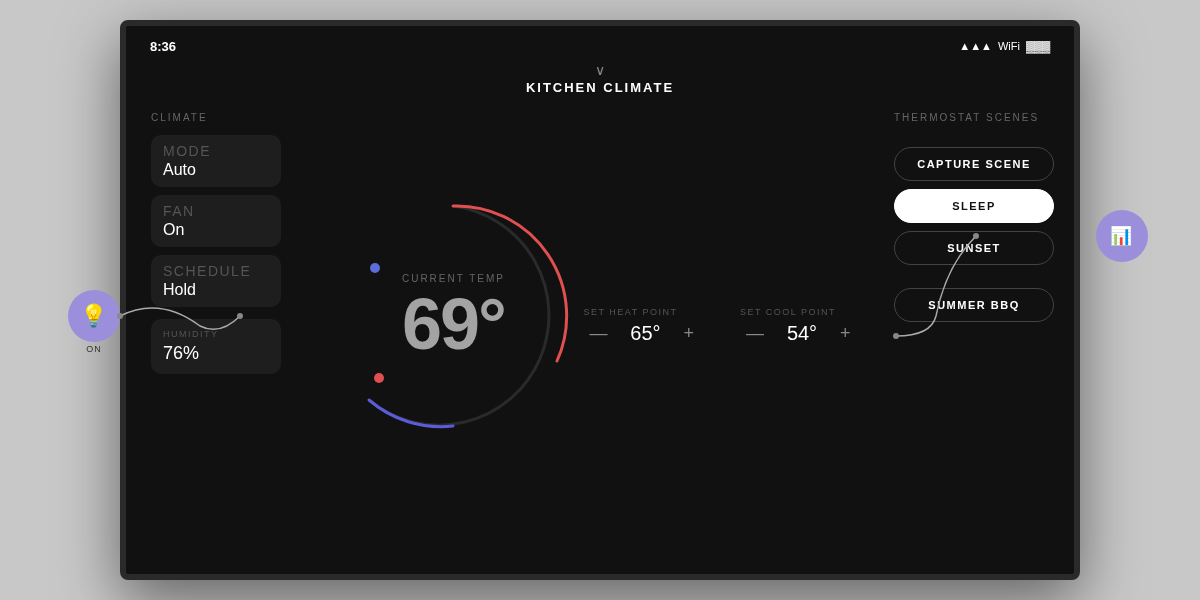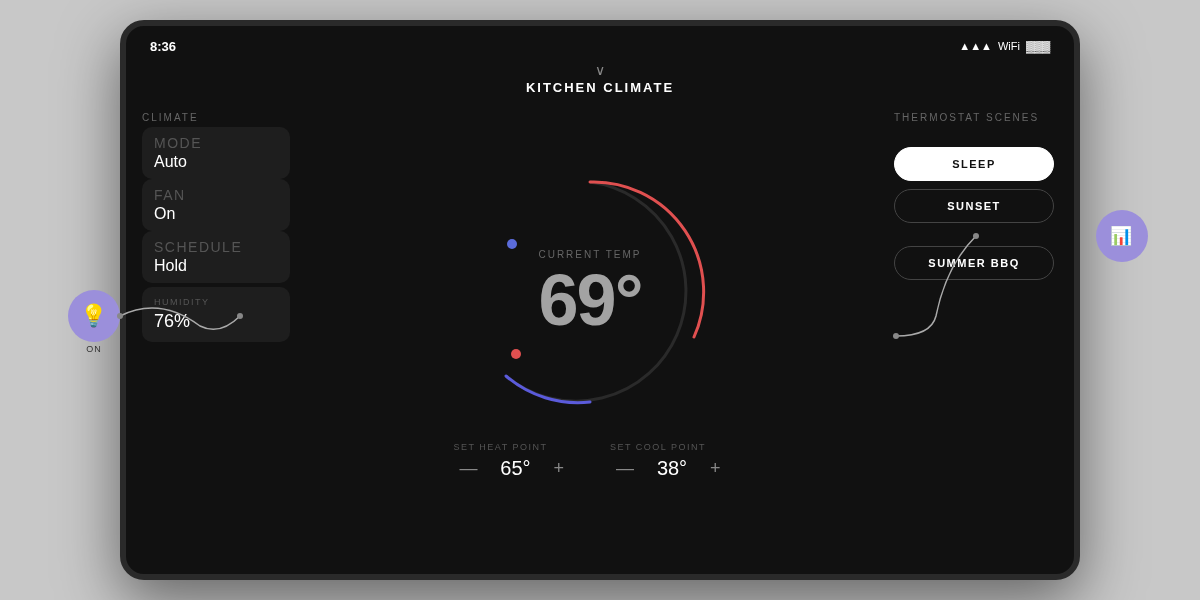--- a/index.html
+++ b/index.html
@@ -11,21 +11,21 @@
       align-items: center;
       justify-content: center;
       font-family: -apple-system, BlinkMacSystemFont, 'Helvetica Neue', Arial, sans-serif;
       overflow: hidden;
     }
 
     .tablet-frame {
       width: 960px;
       height: 560px;
       background: #111;
-      border-radius: 24px;
+      border-radius: 8px;
       border: 6px solid #2a2a2a;
       position: relative;
       overflow: hidden;
       box-shadow: 0 20px 60px rgba(0,0,0,0.5);
     }
 
     
     .status-bar {
       position: absolute;
       top: 8px;
@@ -83,24 +83,24 @@
       top: 70px;
       left: 0;
       right: 0;
       bottom: 0;
       display: flex;
     }
 
     
     .left-panel {
       width: 180px;
-      padding: 16px 16px;
+      padding: 16px 25px;
       display: flex;
       flex-direction: column;
-      gap: 0;
+      gap: 8px;
     }
 
     .panel-section-label {
       color: #666;
       font-size: 10px;
       letter-spacing: 2px;
       text-transform: uppercase;
       margin-bottom: 4px;
     }
 
@@ -140,21 +140,21 @@
     .humidity-value {
       color: #fff;
       font-size: 18px;
       font-weight: 500;
     }
 
     
     .center-panel {
       flex: 1;
       display: flex;
-      flex-direction: column;
+      flex-direction: row;
       align-items: center;
       justify-content: center;
       padding-bottom: 28px;
     }
 
     .thermostat-ring {
       position: relative;
       width: 260px;
       height: 260px;
       margin-bottom: 10px;
@@ -385,30 +385,31 @@
             <button class="setpoint-btn">—</button>
             <span class="setpoint-value">65°</span>
             <button class="setpoint-btn">+</button>
           </div>
         </div>
 
         <div class="setpoint">
           <span class="setpoint-label">SET COOL POINT</span>
           <div class="setpoint-controls">
             <button class="setpoint-btn">—</button>
-            <span class="setpoint-value">38°</span>
+            <span class="setpoint-value">54°</span>
             <button class="setpoint-btn">+</button>
           </div>
         </div>
       </div>
     </div>
 
     <div class="right-panel">
       <div class="thermostat-scenes-label">THERMOSTAT SCENES</div>
       <div id="scenes-container">
+          <button class="scene-btn" style="display: block; width: 100%; margin-bottom: 8px;">CAPTURE SCENE</button>
           <button class="scene-btn active" style="display: block; width: 100%; margin-bottom: 8px;">SLEEP</button>
           <button class="scene-btn" style="display: block; width: 100%; margin-bottom: 23px;">SUNSET</button>
           <button class="scene-btn" style="display: block; width: 100%; margin-bottom: 8px;">SUMMER BBQ</button>
         </div>
     </div>
 
   </div>
 </div>
 
 </body></html>

